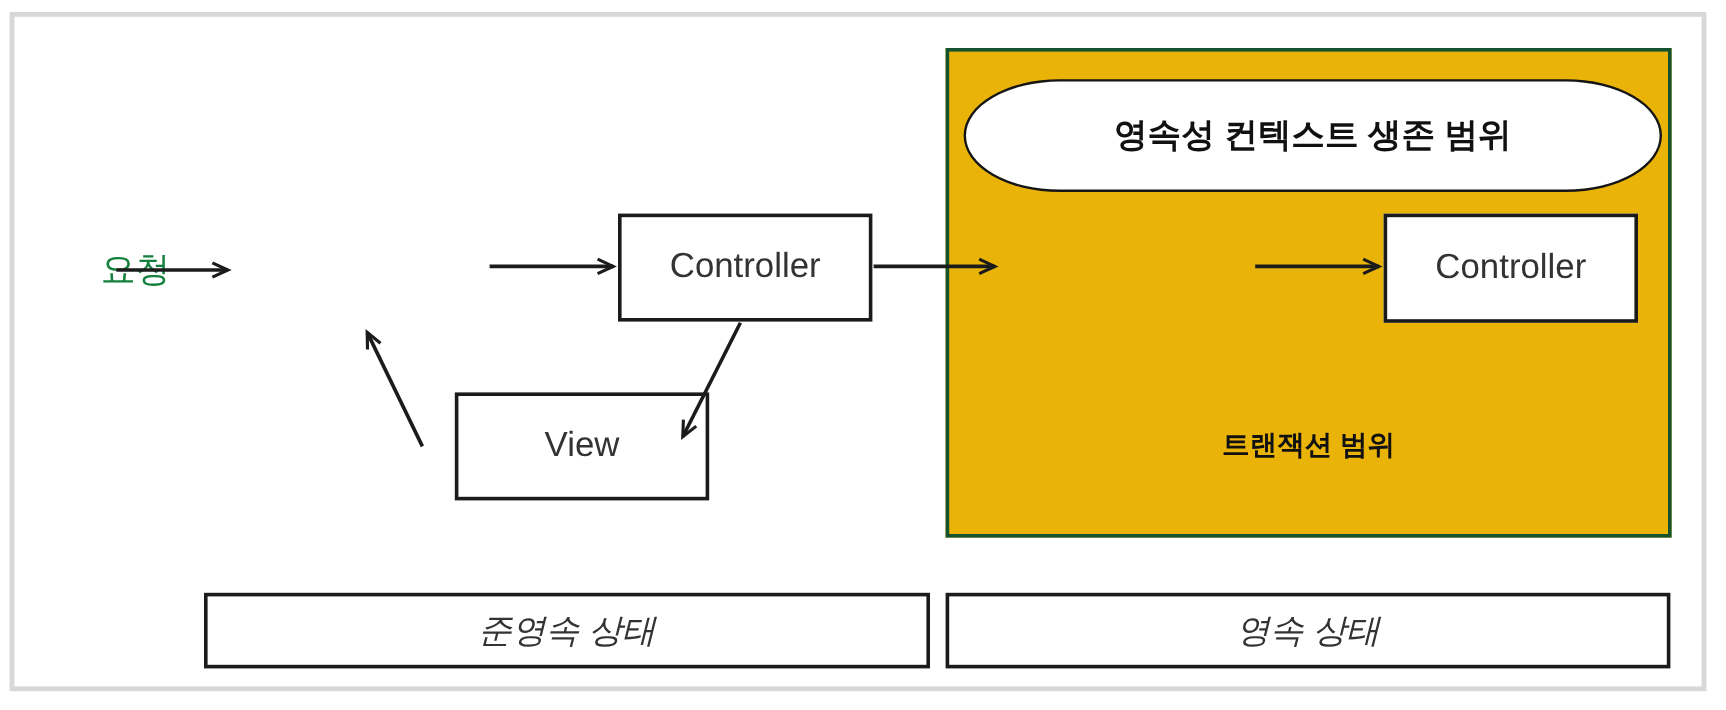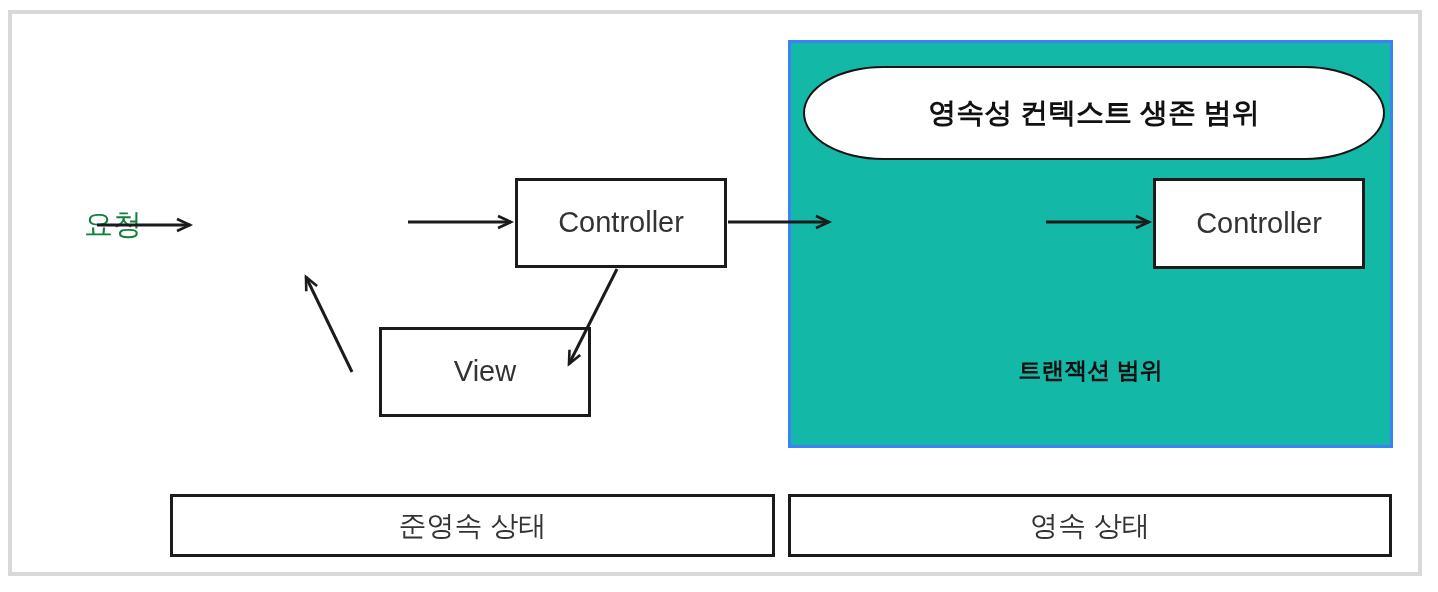--- a/index.html
+++ b/index.html
@@ -20,21 +20,21 @@
     white-space:pre-line; color:#333333;
   }
   .node-filter     { left:196px; top:178px; width:212px; height:90px; }
   .node-controller { left:515px; top:178px; width:212px; height:90px; }
   .node-service    { left:833px; top:178px; width:212px; height:90px; }
   .node-repository { left:1153px; top:178px; width:212px; height:91px; }
   .node-view       { left:353px; top:327px; width:212px; height:90px;margin-left:26px; }
 
   .transaction-box {
     position:absolute; left:788px; top:40px; width:605px; height:408px;
-    box-sizing:border-box; border:3px solid #3b82f6; background:#14b8a6;padding-left:36px;
+    box-sizing:border-box; border:3px solid #14532d; background:#eab308;padding-left:36px;
   }
   .persistence-stadium {
     position:absolute; left:12px; top:23px; width:582px; height:94px;
     box-sizing:border-box; border:2.5px solid #151515; border-radius:80px / 47px;
     display:flex; align-items:center; justify-content:center;
     font-size:28px; font-weight:bold; color:#111111; background:#ffffff;
   }
   .transaction-label {
     position:absolute; left:0; top:312px; width:100%;
     text-align:center; font-size:23px; font-weight:bold; color:#111111;
@@ -42,21 +42,21 @@
 
   .request-label {
     position:absolute; left:22px; top:205px; width:72px;
     text-align:right; font-size:29px; color:#15803d;margin-left:48px;
   }
 
   .state-band {
     position:absolute; box-sizing:border-box;
     border:3px solid #1b1b1b; background:#ffffff;
     display:flex; align-items:center; justify-content:center;
-    font-size:28px; color:#333333;
+    font-size:28px; color:#333333;font-style:italic;
   }
   .state-detached   { left:170px; top:494px; width:605px; height:63px; }
   .state-persistent { left:788px; top:494px; width:604px; height:63px; }
 
   .arrow-layer {
     position:absolute; left:0; top:0; width:1438px; height:592px;
     pointer-events:none;
   }
   .arrow-layer line { stroke:#1b1b1b; stroke-width:3; }
 </style>

